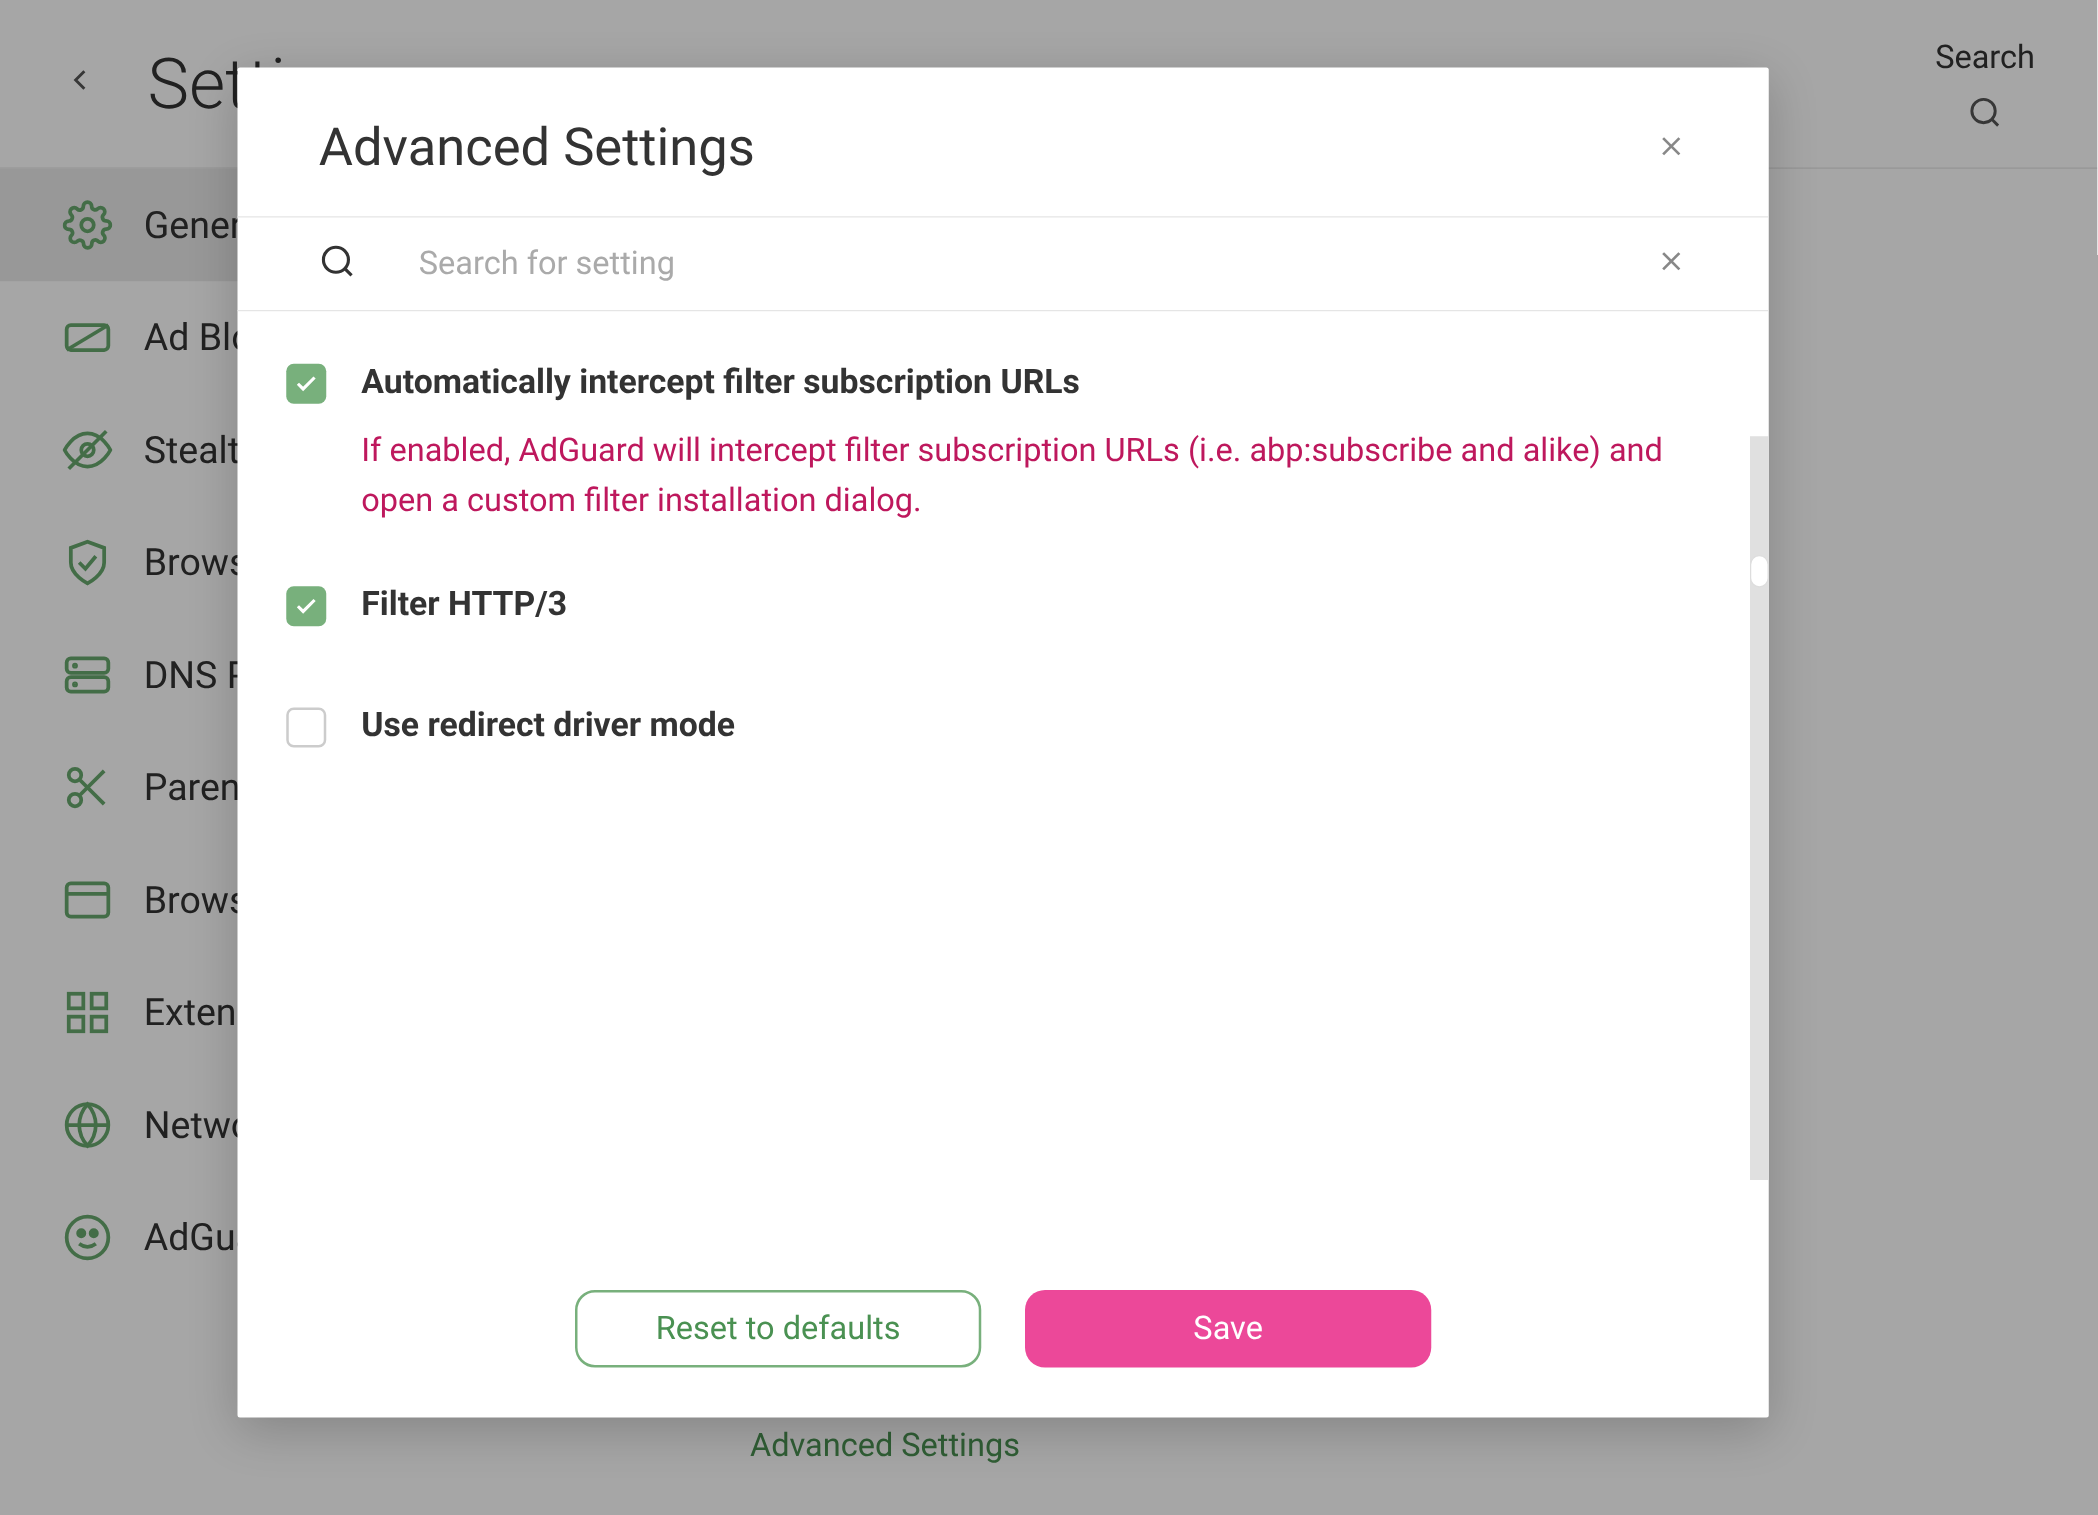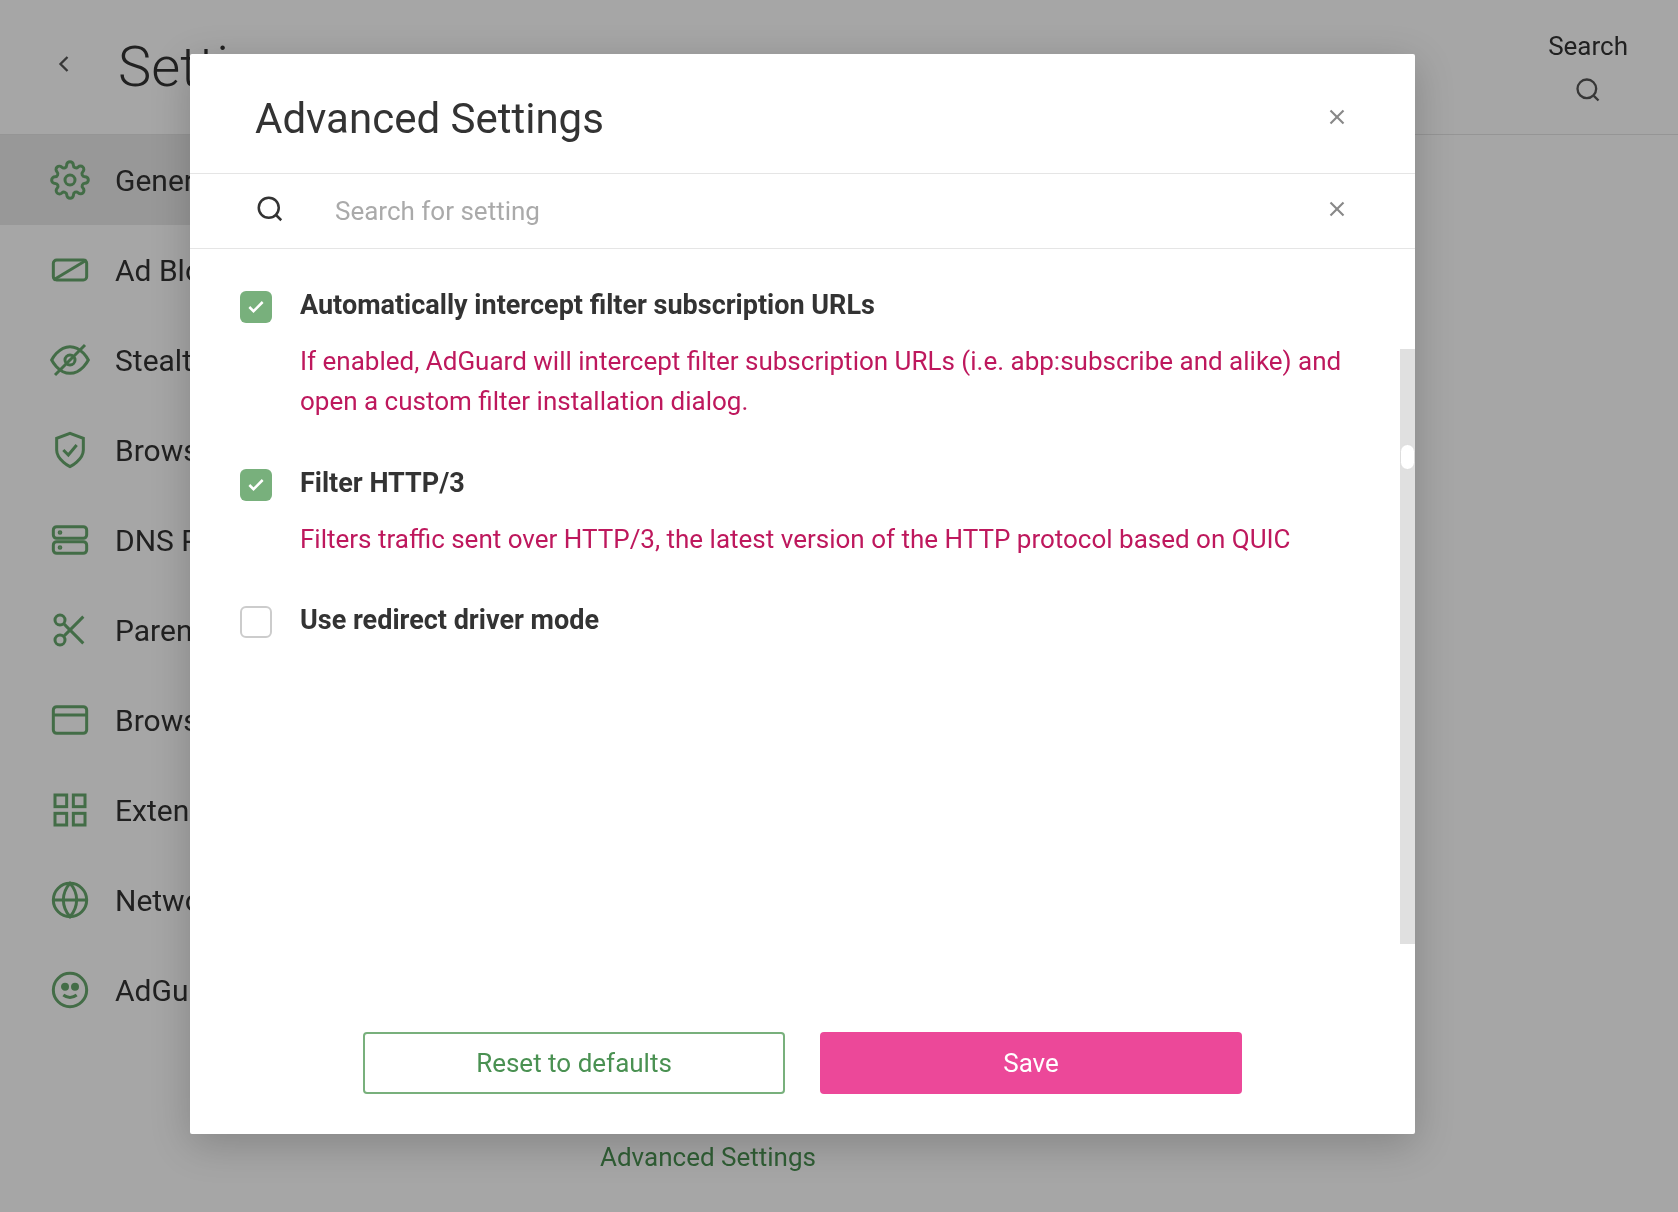--- a/index.html
+++ b/index.html
@@ -135,21 +135,21 @@
       color: #aaa;
     }
     .search-ic, .clear-ic {
       color: #555;
       cursor: pointer;
     }
     
     .modal-body {
       flex: 1;
       overflow-y: auto;
-      padding: 40px 65px 20px 50px;
+      padding: 40px 65px 20px 39px;
       position: relative;
     }
     .modal-body::-webkit-scrollbar {
       width: 14px;
     }
     .modal-body::-webkit-scrollbar-track {
       background: #f0f0f0;
     }
     .modal-body::-webkit-scrollbar-thumb {
       background: #ccc;
@@ -197,23 +197,23 @@
       line-height: 1.55;
     }
     
     .modal-footer {
       display: flex;
       gap: 35px;
       justify-content: center;
       padding: 20px 65px 40px 65px;
     }
     .btn {
-      width: 422px;
+      width: 325px;
       height: 62px;
-      border-radius: 4px;
+      border-radius: 16px;
       font-size: 26px;
       cursor: pointer;
       display: flex;
       align-items: center;
       justify-content: center;
     }
     .btn.reset {
       border: 2px solid #78b07c;
       background: #fff;
       color: #4a9152;
@@ -404,21 +404,20 @@
     </div>
 
     <div class="setting-row">
       <div class="cb checked">
         <svg width="20" height="20" viewBox="0 0 24 24" fill="none" stroke-width="3">
             <polyline points="20 6 9 17 4 12"></polyline>
           </svg>
       </div>
       <div class="setting-content">
         <div class="setting-title">Filter HTTP/3</div>
-        <div class="setting-desc">Filters traffic sent over HTTP/3, the latest version of the HTTP protocol based on QUIC</div>
       </div>
     </div>
 
     <div class="setting-row">
       <div class="cb unchecked"></div>
       <div class="setting-content">
         <div class="setting-title">Use redirect driver mode</div>
       </div>
     </div>
 

